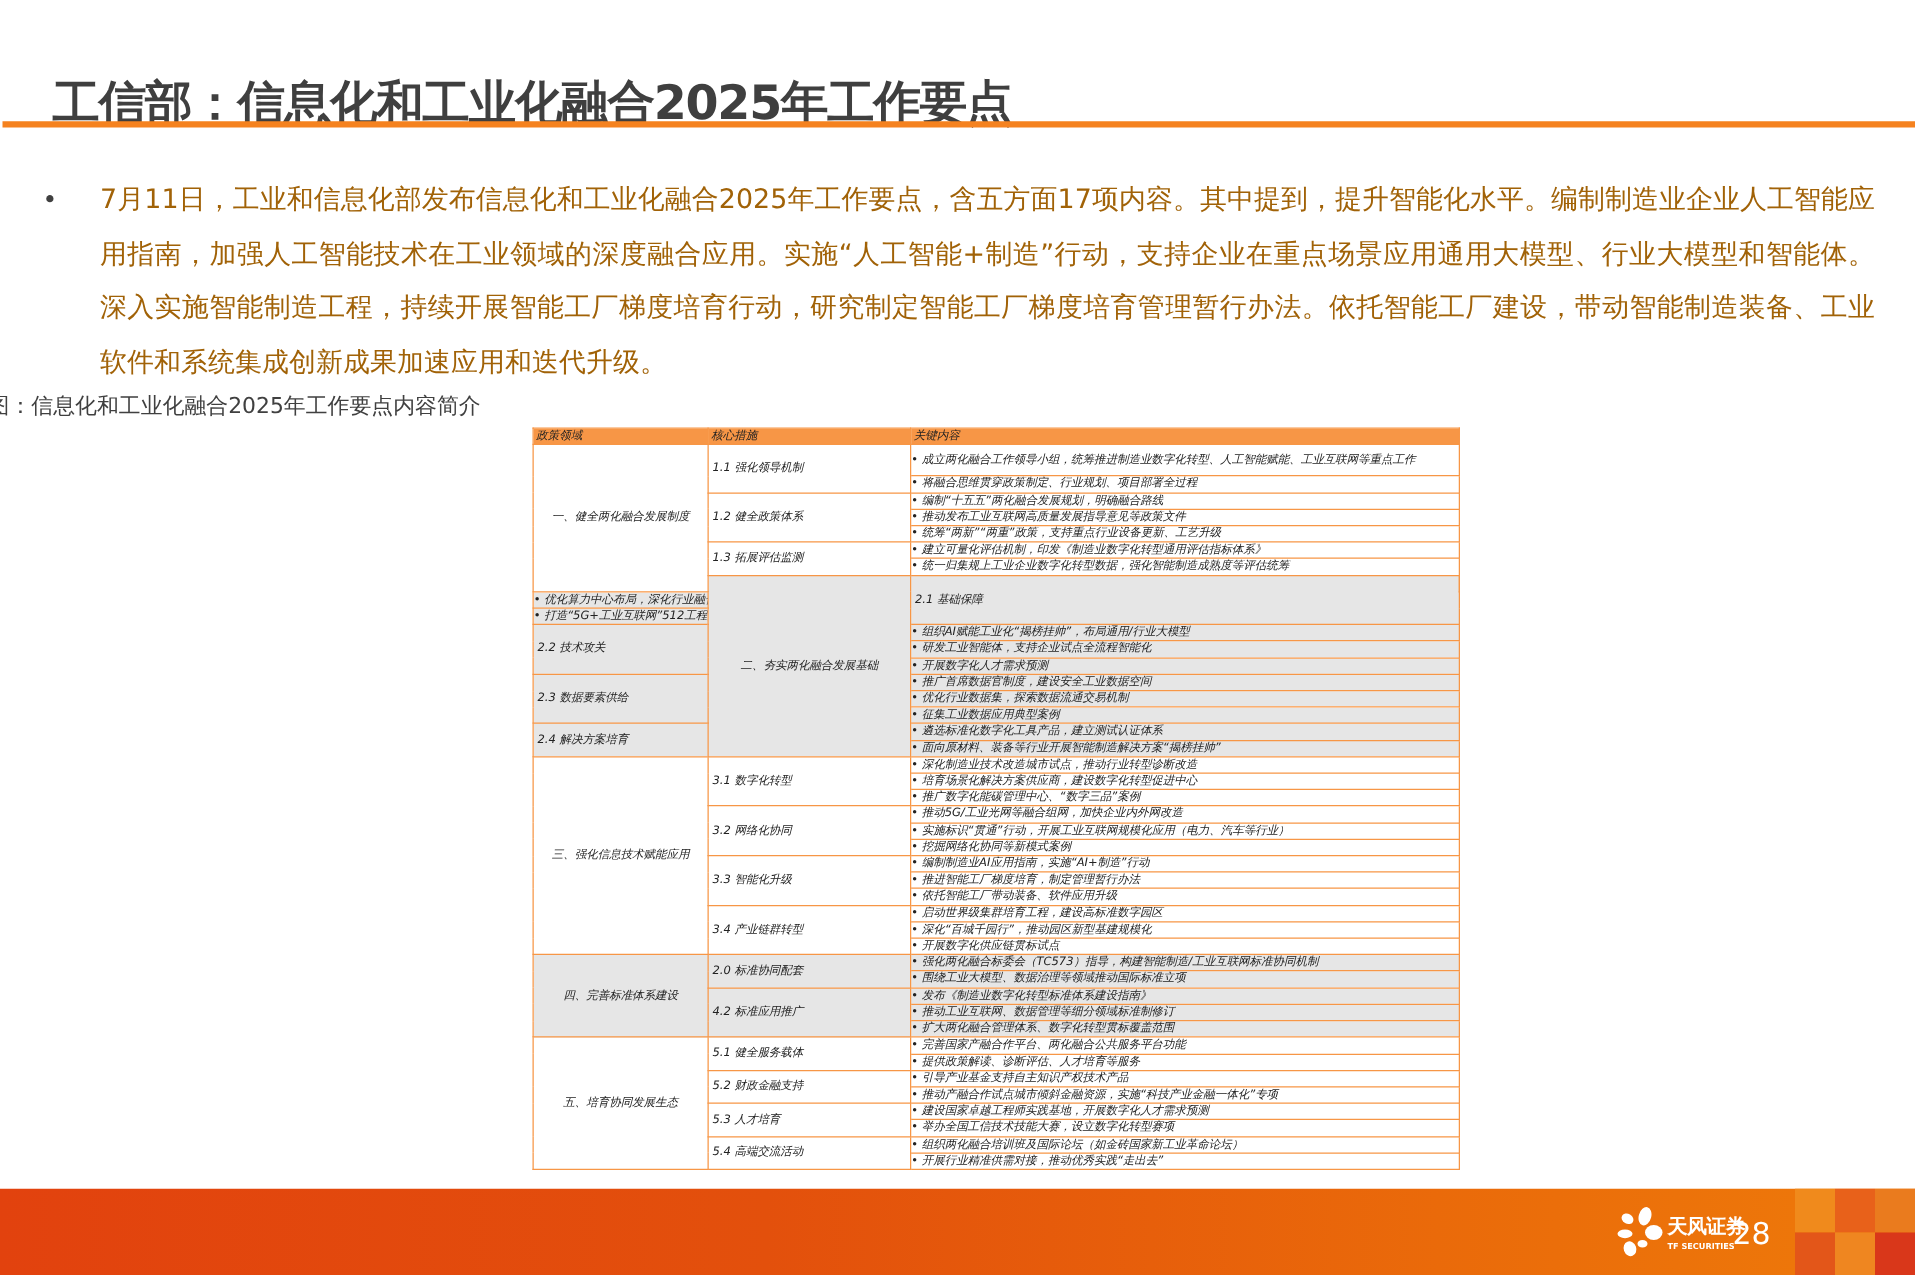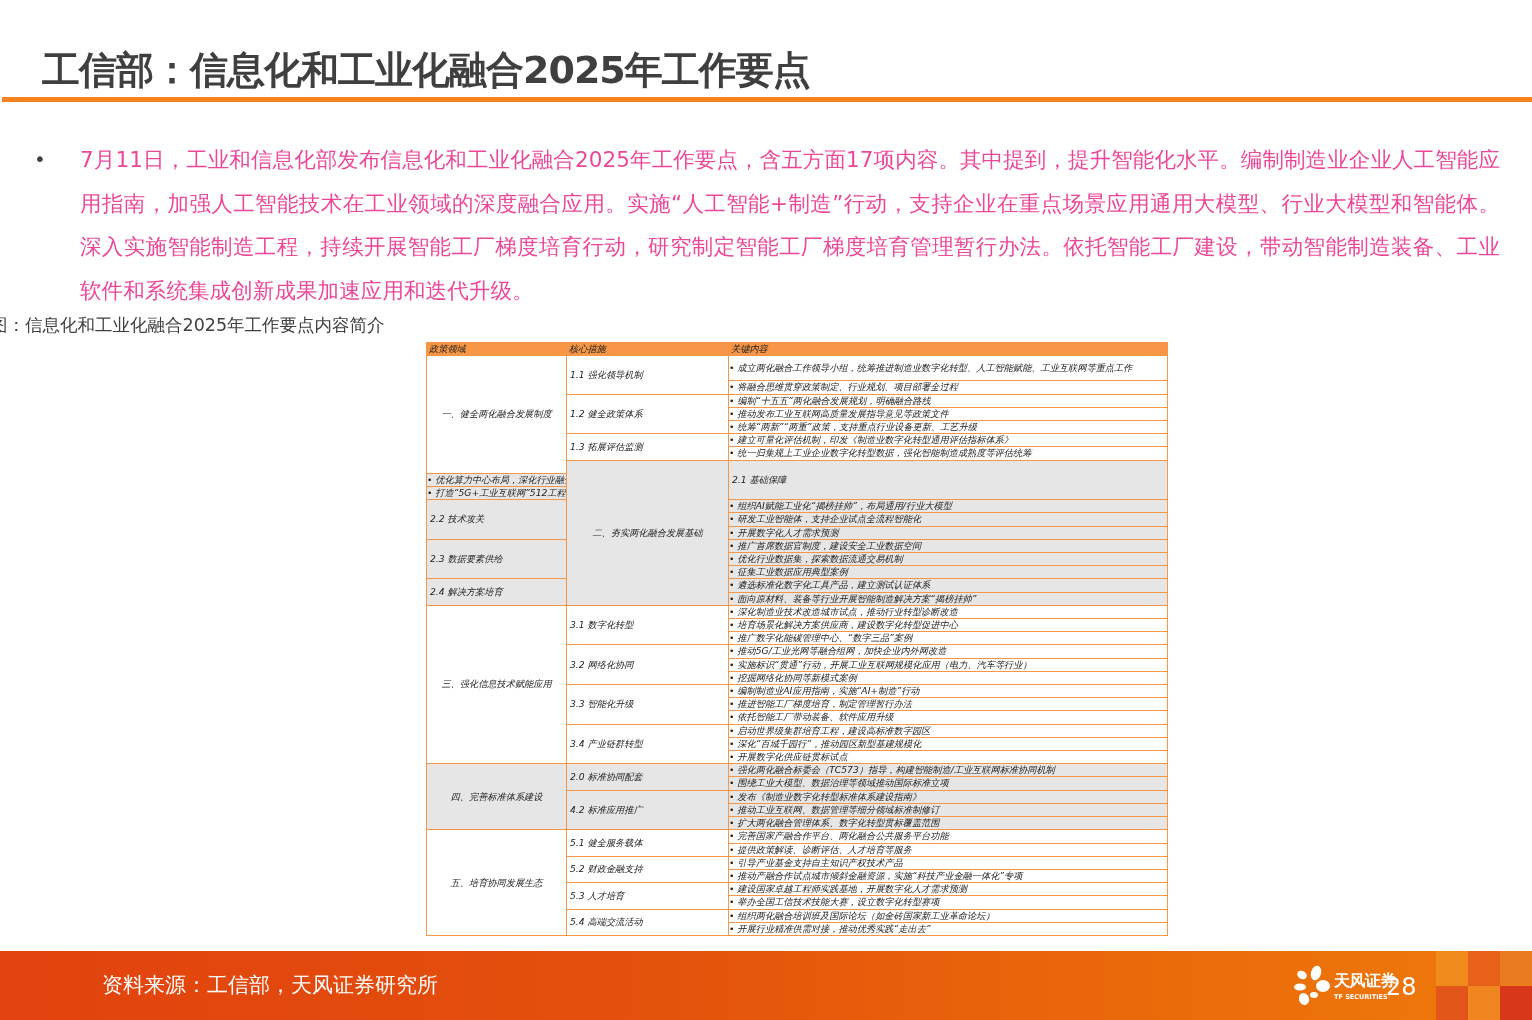--- a/index.html
+++ b/index.html
@@ -3,36 +3,36 @@
 <meta charset="utf-8">
 <style>
   html, body { margin:0; padding:0; }
   body {
     width:1532px; height:1020px; position:relative; overflow:hidden;
     background:#ffffff;
     font-family:"DejaVu Sans","Liberation Sans",sans-serif;
     color:#404040;
   }
   .title {
-    position:absolute; left:42px; top:46px;
+    position:absolute; left:42px; top:58px;
     font-size:38px; font-weight:bold; color:#3f3f3f; letter-spacing:-1px;
     font-family:"DejaVu Sans",sans-serif; line-height:48px;
   }
   .title-rule {
     position:absolute; left:2px; right:0; top:97px; height:5px;
     background:#f5821f;
   }
   .bullet-block {
     position:absolute; left:30px; top:138px; width:1470px;
   }
   .bullet-dot {
     position:absolute; left:4px; top:0; font-size:20px; line-height:43.5px; color:#404040;
   }
   .bullet-text {
-    margin-left:50px; font-size:21.5px; line-height:43.5px; color:#ec4899;
+    margin-left:50px; font-size:21.5px; line-height:43.5px; color:#a16207;
     text-align:justify; letter-spacing:0.1px;
   }
   .fig-caption {
     position:absolute; left:0; width:1532px; top:312px; 
     font-size:17.5px; color:#404040; line-height:26px;
   }
   .fig-caption span { margin-left:-10px; }
   table.policy {
     position:absolute; left:426px; top:342px; width:741px;
     border-collapse:collapse; table-layout:fixed;
@@ -246,21 +246,20 @@
       <td rowspan="2">5.4 高端交流活动</td>
       <td class="item">• 组织两化融合培训班及国际论坛（如金砖国家新工业革命论坛）</td>
     </tr>
     <tr>
         <td class="item">• 开展行业精准供需对接，推动优秀实践“走出去”</td>
       </tr>
   </tbody>
 </table>
 
 <div class="footer">
-  <div class="footer-source">资料来源：工信部，天风证券研究所</div>
 
   <div class="logo">
     <svg width="40" height="44" viewBox="0 0 40 44" style="position:absolute;left:0;top:0">
       <ellipse cx="10" cy="10" rx="5" ry="4" fill="#fff" transform="rotate(30 10 10)"></ellipse>
       <ellipse cx="24" cy="8" rx="5" ry="7.5" fill="#fff" transform="rotate(15 24 8)"></ellipse>
       <ellipse cx="31" cy="21" rx="7" ry="6" fill="#fff"></ellipse>
       <ellipse cx="8" cy="22" rx="6" ry="3.5" fill="#fff"></ellipse>
       <ellipse cx="12" cy="34" rx="5" ry="6" fill="#fff" transform="rotate(-20 12 34)"></ellipse>
       <ellipse cx="22" cy="30" rx="4" ry="3" fill="#fff"></ellipse>
     </svg>

